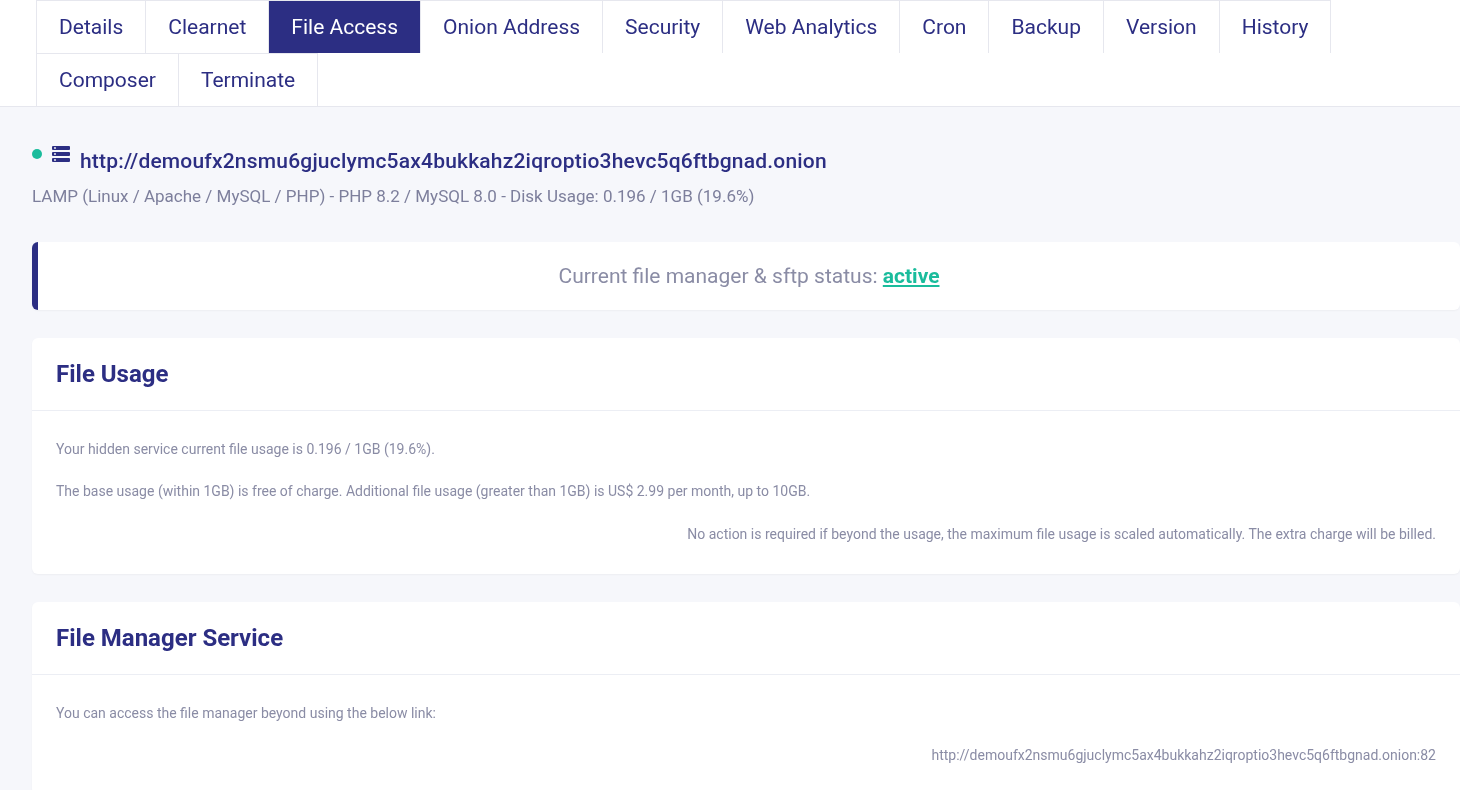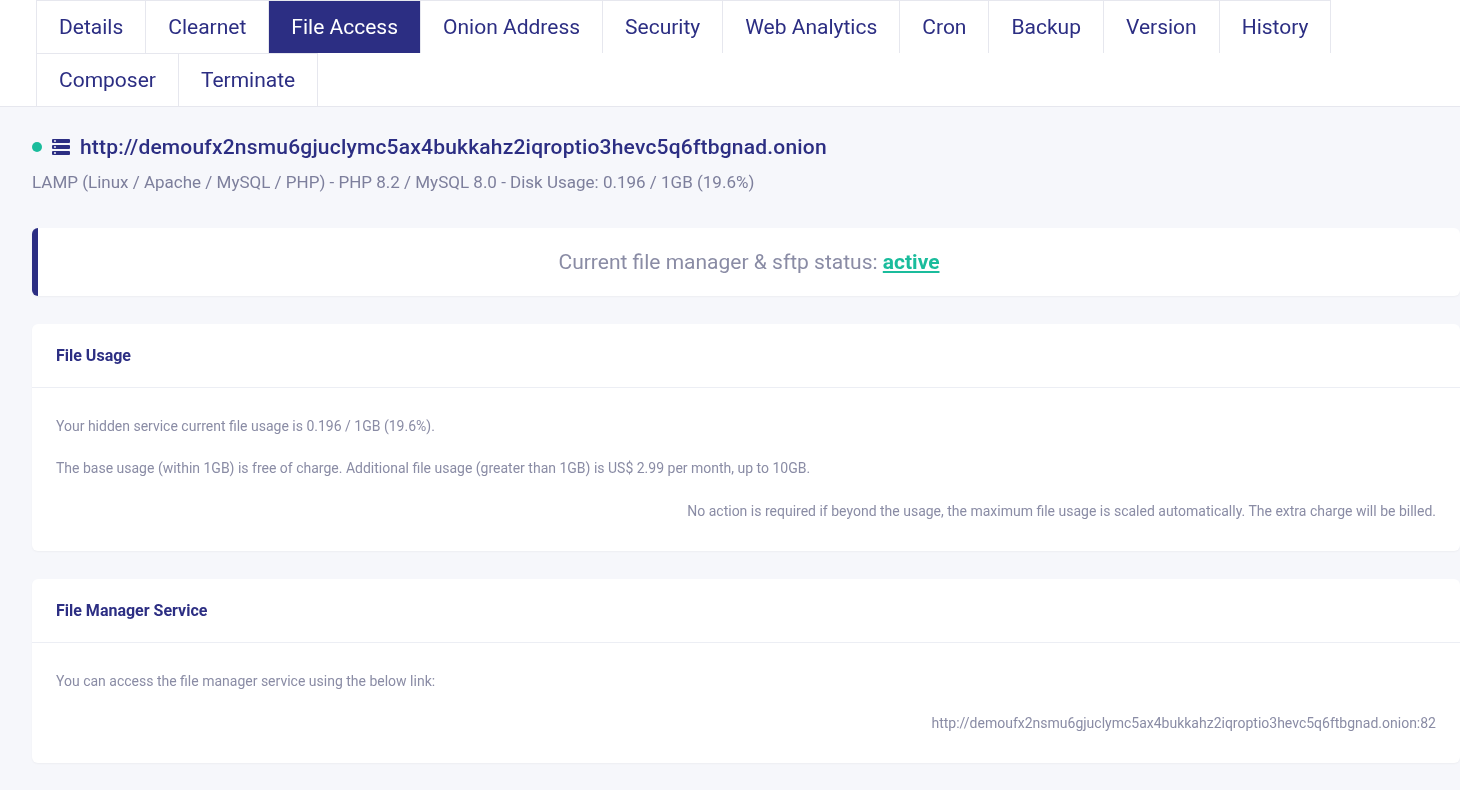--- a/index.html
+++ b/index.html
@@ -53,20 +53,21 @@
     width: 18px;
     height: 16px;
     flex: 0 0 auto;
     color: #2c2e83;
   }
   .host-url {
     font-size: 21px;
     color: #2c2e83;
     font-weight: 500;
     letter-spacing: 0.2px;
+    margin-top: 14px;
   }
   .meta {
     font-size: 17px;
     color: #7d7f9c;
     margin-bottom: 36px;
     margin-top: 13px;
   }
   .status-card {
     background: #ffffff;
     border-left: 6px solid #2c2e83;
@@ -88,21 +89,21 @@
     background: #ffffff;
     border-radius: 6px;
     margin-bottom: 28px;
     box-shadow: 0 1px 2px rgba(0,0,0,0.04);
   }
   .panel-head {
     padding: 22px 24px;
     border-bottom: 1px solid #eceef4;
   }
   .panel-title {
-    font-size: 16px;
+    font-size: 24px;
     font-weight: 700;
     color: #2c2e83;
   }
   .panel-body {
     padding: 28px 24px 30px 24px;
   }
   .panel-body p {
     font-size: 14px;
     color: #8a8ca5;
     line-height: 1.45;
@@ -166,18 +167,18 @@
       <p>The base usage (within 1GB) is free of charge. Additional file usage (greater than 1GB) is US$ 2.99 per month, up to 10GB.</p>
       <p>No action is required if beyond the usage, the maximum file usage is scaled automatically. The extra charge will be billed.</p>
     </div>
   </div>
 
   <div class="panel">
     <div class="panel-head">
       <div class="panel-title">File Manager Service</div>
     </div>
     <div class="panel-body">
-      <p>You can access the file manager service using the below link:</p>
+      <p>You can access the file manager beyond using the below link:</p>
       <p class="fm-link">http://demoufx2nsmu6gjuclymc5ax4bukkahz2iqroptio3hevc5q6ftbgnad.onion:82</p>
     </div>
   </div>
 
 </div>
 
 </body></html>

